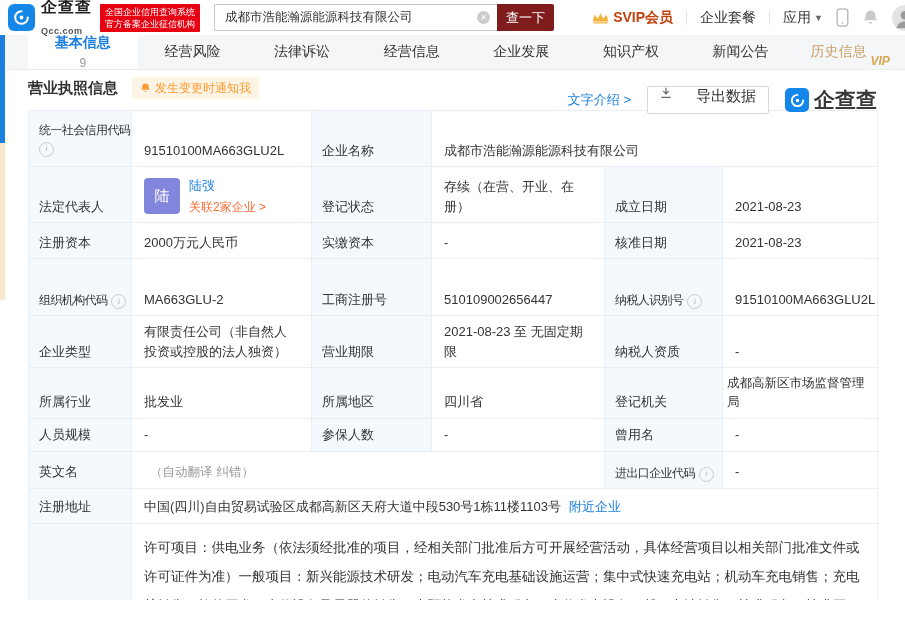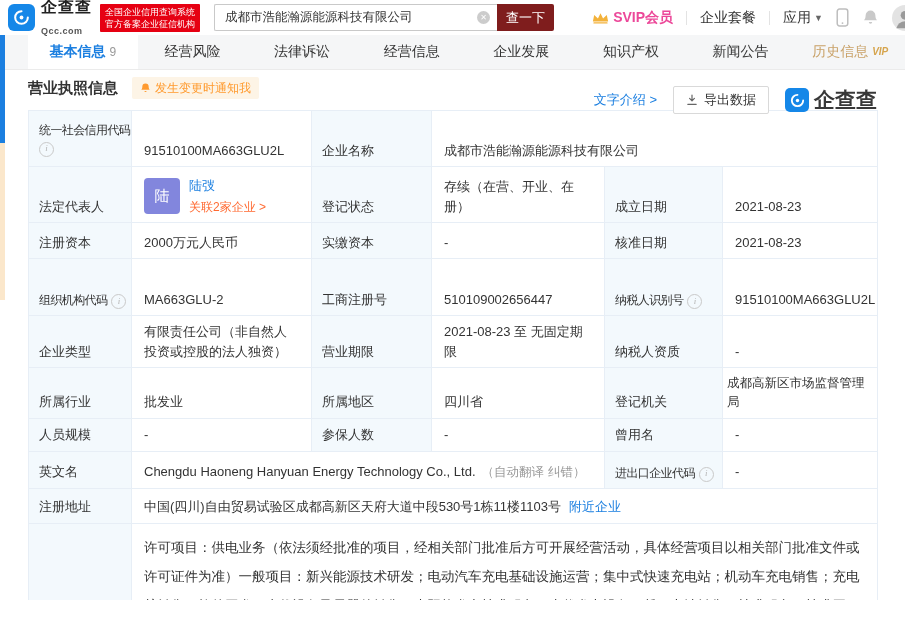--- a/index.html
+++ b/index.html
@@ -11,47 +11,47 @@
   .logo-box{width:27px;height:27px;border-radius:6px;background:#1587e8;display:flex;align-items:center;justify-content:center;margin-left:8px;flex:none;}
   .brand{margin-left:6px;line-height:1;}
   .brand-name{font-size:16px;font-weight:bold;color:#222;letter-spacing:1px;}
   .brand-domain{font-size:9px;color:#555;margin-top:12px;letter-spacing:.5px;font-weight:bold;}
   .red-badge{margin-left:8px;background:#e60012;color:#fff;font-size:9px;line-height:12px;padding:2px 5px;border-radius:1px;white-space:nowrap;}
   .searchwrap{display:flex;margin-left:14px;height:27px;position:relative;}
   .search-input{width:246px;border:1px solid #c9c9c9;border-right:none;padding:0 26px 0 10px;font-size:12.5px;color:#333;outline:none;border-radius:2px 0 0 2px;font-family:inherit;}
   .clear-ic{position:absolute;right:64px;top:7px;width:13px;height:13px;border-radius:50%;background:#ccc;color:#fff;font-size:8px;line-height:13px;text-align:center;cursor:pointer;}
   .search-btn{width:57px;background:#7f1d1d;color:#fff;border:none;font-size:13px;border-radius:0 2px 2px 0;cursor:pointer;font-family:inherit;}
   .hmenu{display:flex;align-items:center;margin-left:auto;gap:13px;margin-right:-13px;}
-  .svip{display:flex;align-items:center;gap:4px;color:#ec4899;font-weight:bold;font-size:14px;cursor:pointer;}
+  .svip{display:flex;align-items:center;gap:4px;color:#c2410c;font-weight:bold;font-size:14px;cursor:pointer;}
   .hitem{font-size:14px;color:#333;cursor:pointer;}
   .apps{display:flex;align-items:center;gap:3px;}
   .caret{font-size:9px;color:#666;}
   .vdiv{width:1px;height:14px;background:#e3e3e3;}
   .hicon{display:flex;align-items:center;cursor:pointer;}
 
   
   .tabs{position:absolute;top:35px;left:0;width:905px;height:35px;background:#f5f6f7;display:flex;padding-left:28px;border-bottom:1px solid #ebebeb;box-sizing:border-box;z-index:4;}
   .tab{flex:1;display:flex;align-items:center;justify-content:center;font-size:14px;color:#333;cursor:pointer;gap:4px;}
-  .tab.active{background:#fff;color:#1b7fe0;font-weight:bold;}
+  .tab.active{background:#fff;color:#1b7fe0;font-weight:bold;flex-direction:column;}
   .tab-badge{font-size:12px;color:#999;font-weight:normal;}
   .tab.viptab{color:#c9a269;}
-  .vip-sup{font-size:10px;color:#d6a54e;font-style:italic;font-weight:bold;align-self:flex-start;margin-top:11px;}
+  .vip-sup{font-size:12px;color:#d6a54e;font-style:italic;font-weight:bold;align-self:flex-start;margin-top:19px;}
 
   
   .strip{position:absolute;left:0;width:5px;z-index:7;}
   .strip.blue{top:35px;height:108px;background:#1b7fe0;}
   .strip.peach{top:143px;height:157px;background:#fbe7cb;}
 
   
   .secbar{position:absolute;top:70px;left:0;width:905px;height:36px;background:#fff;display:flex;align-items:center;z-index:3;}
   .sec-title{margin:0 0 0 28px;font-size:15px;color:#333;font-weight:bold;}
   .notify{margin-left:14px;background:#fdf4e6;color:#ff9a2e;font-size:12px;height:22px;display:flex;align-items:center;gap:4px;padding:0 8px;border-radius:2px;cursor:pointer;}
   .sec-right{margin-left:auto;display:flex;align-items:center;margin-right:28px;gap:16px;margin-top:24px;}
   .text-intro{font-size:13px;color:#1b7fe0;cursor:pointer;text-decoration:none;}
-  .export{display:flex;align-items:center;gap:6px;border:1px solid #d9d9d9;background:#fff;height:28px;padding:0 12px;font-size:13px;color:#333;border-radius:2px;cursor:pointer;font-family:inherit;}
+  .export{display:flex;gap:24px;border:1px solid #d9d9d9;background:#fff;height:28px;padding:0 12px;font-size:15px;color:#333;border-radius:2px;cursor:pointer;font-family:inherit;}
   .wm{display:flex;align-items:center;gap:5px;font-size:21px;font-weight:bold;color:#383838;}
   .wm .logo-box{width:24px;height:24px;margin:0;border-radius:5px;}
 
   
   .biz-table{position:absolute;left:28px;top:110px;width:849px;display:grid;
     grid-template-columns:103px 180px 120px 173px 118px 155px;
     border-top:1px solid #e7eef6;border-left:1px solid #e7eef6;background:#fff;z-index:2;}
   .cell{border-right:1px solid #e7eef6;border-bottom:1px solid #e7eef6;font-size:13px;color:#333;
     display:flex;align-items:flex-end;padding:6px 12px;line-height:1.5;box-sizing:border-box;}
   .lbl{background:#f3f9fd;padding:6px 4px 6px 10px;}
@@ -335,21 +335,20 @@
         <span>曾用名</span>
       </div>
     <div class="cell">
         <span>-</span>
       </div>
 
     <div class="cell lbl h37">
         <span>英文名</span>
       </div>
     <div class="cell sp3">
-      <span>Chengdu Haoneng Hanyuan Energy Technology Co., Ltd.</span>
       <span class="gray en-note">（自动翻译</span>
       <a class="gray en-note" style="margin-left:4px">纠错）</a>
     </div>
     <div class="cell lbl">
       <span class="tight">进出口企业代码</span>
       <span class="info"></span>
     </div>
     <div class="cell">
         <span>-</span>
       </div>

